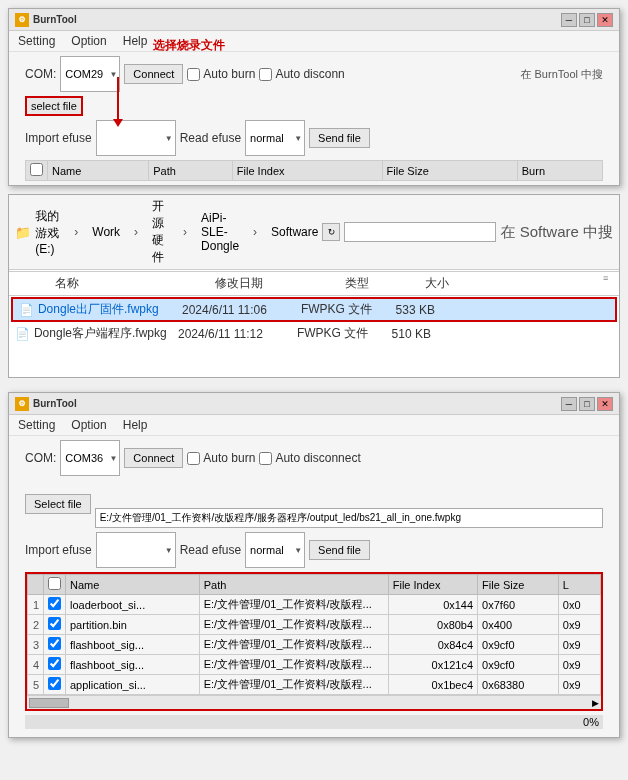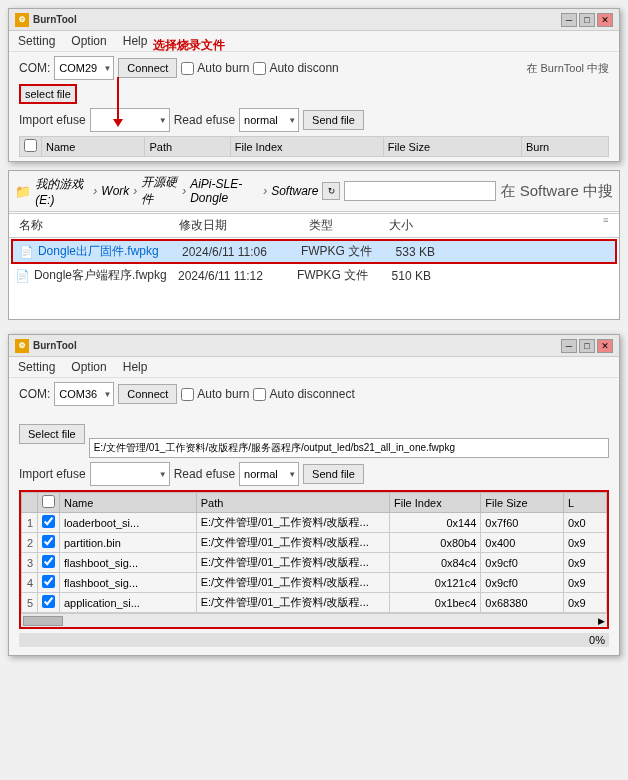--- a/index.html
+++ b/index.html
@@ -69,21 +69,21 @@
       background: #f5f5f5;
       border-bottom: 1px solid #e0e0e0;
     }
     .menu-item {
       font-size: 12px;
       color: #333;
       cursor: pointer;
       padding: 1px 3px;
     }
     .window-content {
-      padding: 4px 10px;
+      padding: 4px 16px;
     }
 
     
     .annotation-overlay {
       position: relative;
     }
     .annotation-text {
       position: absolute;
       top: -10px;
       left: 50%;
@@ -113,21 +113,21 @@
       padding: 2px 4px;
       font-size: 11px;
       background: white;
       height: 20px;
     }
     .dropdown {
       border: 1px solid #aaa;
       padding: 2px 4px;
       font-size: 11px;
       background: white;
-      height: 24px;
+      height: 36px;
       min-width: 60px;
       appearance: none;
       -webkit-appearance: none;
       padding-right: 16px;
       position: relative;
       cursor: pointer;
     }
     .dropdown-wrap {
       position: relative;
       display: inline-block;
@@ -193,22 +193,21 @@
       padding: 3px 6px;
       display: flex;
       align-items: center;
       gap: 4px;
       font-size: 12px;
     }
     .nav-path {
       flex: 1;
       display: flex;
       align-items: center;
-      gap: 4px;
-      font-style: italic;
+      gap: 14px;
     }
     .nav-separator {
       color: #555;
     }
     .nav-btn {
       width: 18px;
       height: 18px;
       border: 1px solid #aaa;
       background: #e8e8e8;
       display: flex;
@@ -229,21 +228,21 @@
       border-bottom: 1px solid #ccc;
       padding: 1px 6px;
       display: flex;
       gap: 0;
     }
     .col-header {
       font-size: 12px;
       color: #333;
       padding: 2px 4px;
     }
-    .col-name { min-width: 160px; }
+    .col-name { min-width: 160px; margin-left: 36px; }
     .col-date { min-width: 130px; }
     .col-type { min-width: 80px; }
     .col-size { min-width: 50px; }
     .file-list {
       background: white;
       min-height: 80px;
     }
     .file-row {
       display: flex;
       align-items: center;

